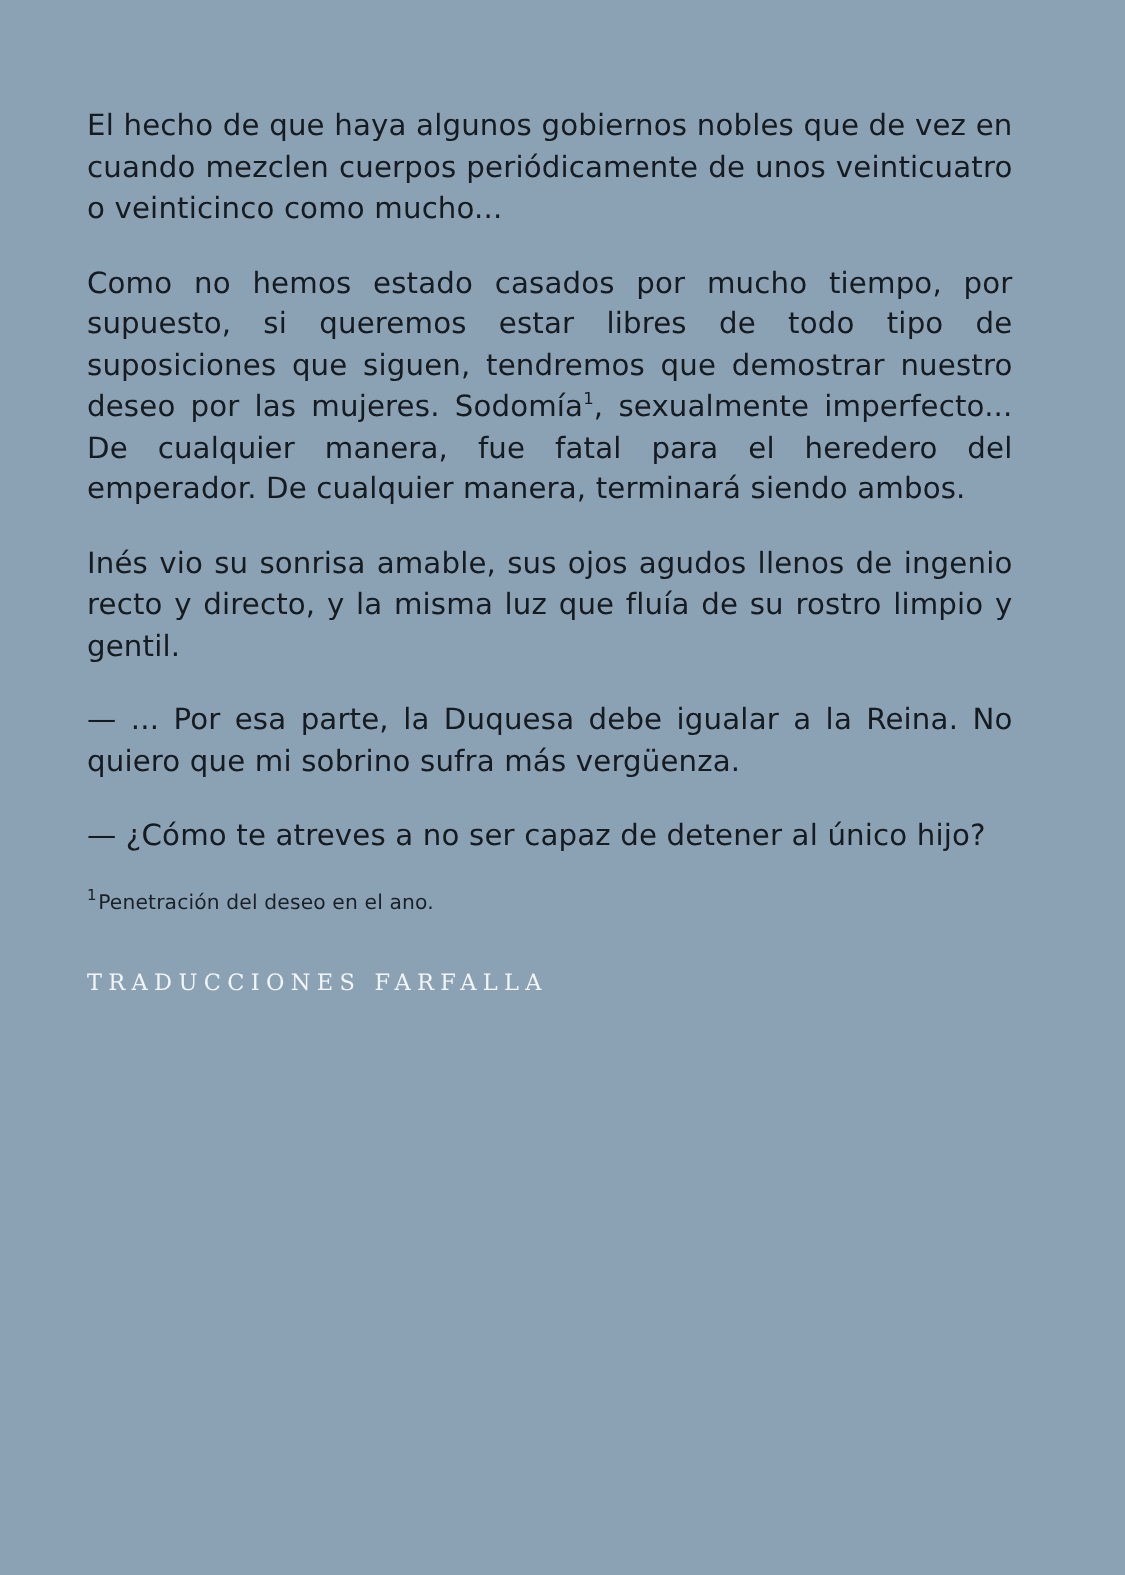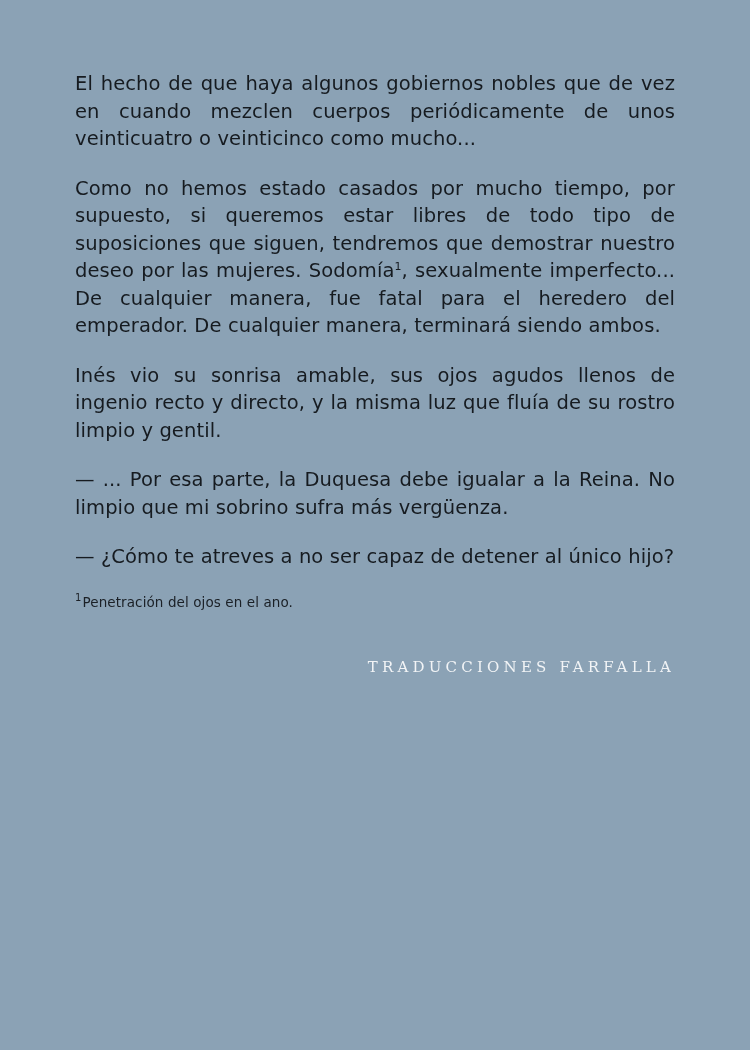--- a/index.html
+++ b/index.html
@@ -11,21 +11,21 @@
     height: 1050px;
     background: #8ba2b5;
     font-family: "DejaVu Sans", sans-serif;
     color: #1b1f24;
     overflow: hidden;
   }
   .page {
     width: 750px;
     height: 1050px;
     box-sizing: border-box;
-    padding: 70px 75px 20px 75px;
+    padding: 70px 75px 20px 58px;
     display: flex;
     flex-direction: column;
   }
   .body-text {
     flex: 0 0 auto;
   }
   p.para {
     margin: 0 0 22px 0;
     font-size: 19.5px;
     line-height: 27.5px;
@@ -49,22 +49,22 @@
     margin: 4px 0 0 0;
     letter-spacing: 0.1px;
   }
   .footnote sup {
     font-size: 10px;
     vertical-align: super;
     line-height: 0;
     margin-right: 1px;
   }
   .credit-wrap {
-    margin-top: 46px;
-    text-align: right;
+    margin-top: 34px;
+    text-align: left;
   }
   .credit {
     display: inline-block;
     font-size: 15px;
     letter-spacing: 4.2px;
     color: #f2f4f6;
     font-family: "DejaVu Serif", serif;
   }
 </style>
 </head>
@@ -74,25 +74,25 @@
   <div class="body-text">
 
     <p class="para">El hecho de que haya algunos gobiernos nobles que de vez en cuando mezclen cuerpos periódicamente de unos veinticuatro o veinticinco como mucho...</p>
 
 
     <p class="para"><span>Como no hemos estado casados por mucho tiempo, por supuesto, si queremos estar libres de todo tipo de suposiciones que siguen, tendremos que demostrar nuestro deseo por las mujeres. Sodomía</span><sup class="fn-ref">1</sup><span>, sexualmente imperfecto... De cualquier manera, fue fatal para el heredero del emperador. De cualquier manera, terminará siendo ambos.</span></p>
 
     <p class="para">Inés vio su sonrisa amable, sus ojos agudos llenos de ingenio recto y directo, y la misma luz que fluía de su rostro limpio y gentil.</p>
 
 
-    <p class="para">— ... Por esa parte, la Duquesa debe igualar a la Reina. No limpio que mi sobrino sufra más vergüenza.</p>
+    <p class="para">— ... Por esa parte, la Duquesa debe igualar a la Reina. No quiero que mi sobrino sufra más vergüenza.</p>
 
     <p class="para">— ¿Cómo te atreves a no ser capaz de detener al único hijo?</p>
 
 
-    <p class="footnote"><sup>1</sup><span>Penetración del ojos en el ano.</span></p>
+    <p class="footnote"><sup>1</sup><span>Penetración del deseo en el ano.</span></p>
 
   </div>
 
   <div class="credit-wrap">
     <span class="credit">TRADUCCIONES  FARFALLA</span>
   </div>
 </div>
 
 </body></html>

